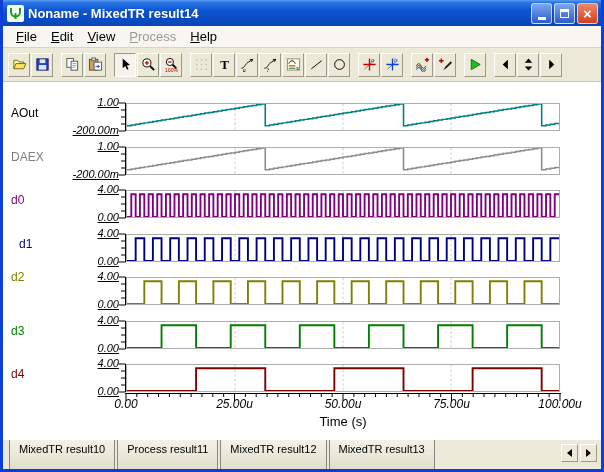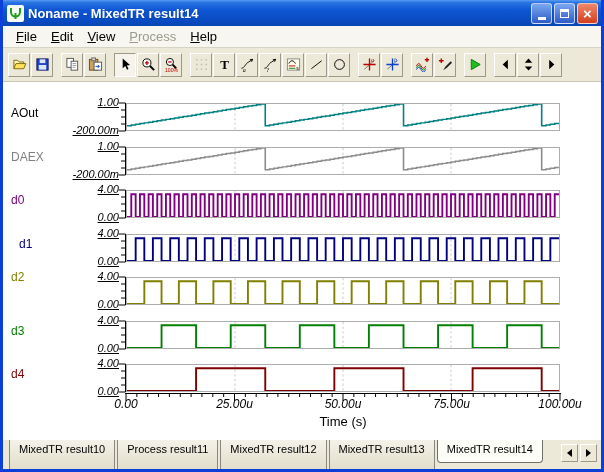--- a/index.html
+++ b/index.html
@@ -491,21 +491,20 @@
       <div class="xticklab" style="left: 448.5px; top: 315px;">75.00u</div>
       <div class="xticklab" style="left: 557px; top: 315px;">100.00u</div>
       <div class="time-label" style="left: 340px; top: 332px;">Time (s)</div>
     </div>
 
   <div class="tabbar">
     <div class="tab">MixedTR result10</div>
     <div class="tab">Process result11</div>
     <div class="tab">MixedTR result12</div>
     <div class="tab">MixedTR result13</div>
-    <div class="tab active">MixedTR result14</div>
     <div class="tabscroll">
       <button class="ts-btn">
           <span class="arr-l"></span>
         </button>
       <button class="ts-btn">
           <span class="arr-r"></span>
         </button>
     </div>
   </div>
 </div>

